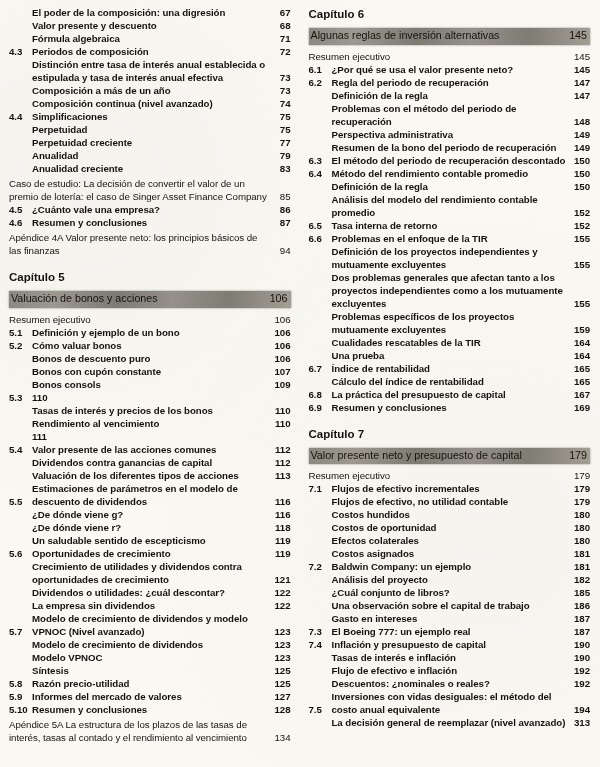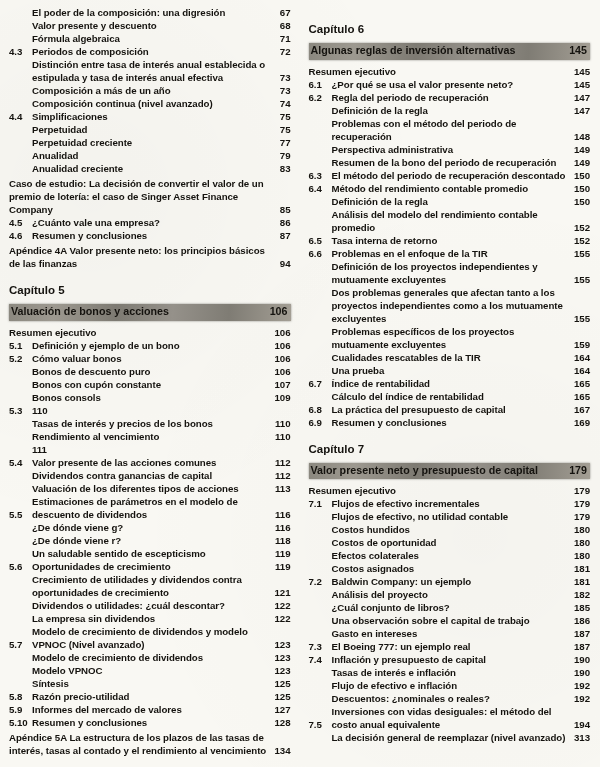--- a/index.html
+++ b/index.html
@@ -20,32 +20,32 @@
 
   .entry{
     display:flex;align-items:flex-end;
     font-size:9.7px;line-height:13px;letter-spacing:-0.05px;
   }
   .entry .t{flex:1;padding-right:8px}
   .entry .p{white-space:nowrap}
   .entry.section{font-weight:bold}
   .entry.section .num{flex:0 0 23px}
   .entry.sub{padding-left:23px;font-weight:bold}
-  .entry.plain{font-weight:bold}
+  .entry.plain{font-weight:normal}
   .entries .entry.plain:not(:first-child){margin-top:2px}
 
   .chapter-label{
     font-weight:bold;font-size:11.5px;line-height:14px;
     margin:13px 0 7px 0;
   }
-  .col > .chapter-label:first-child{margin-top:16px}
+  .col > .chapter-label:first-child{margin-top:1px}
 
   .chapter-title-row{
     display:flex;align-items:flex-end;
-    font-weight:bold;font-size:10.7px;line-height:13.5px;
+    font-weight:normal;font-size:10.7px;line-height:13.5px;
     padding:1px 3px 2px 2px;margin:0 0 5px 0;
     background:linear-gradient(93deg,
       var(--highlight-color,#8b887f) 0%,
       #9d9990 16%, #7d7a72 38%, #95918a 58%, #7f7c74 78%, #a39e94 100%);
     box-shadow:0 0 2px rgba(60,58,52,.55);
   }
   .chapter-title-row .ct-text{flex:1;padding-right:8px}
   .chapter-title-row .ct-page{white-space:nowrap}
 </style>
 </head>

